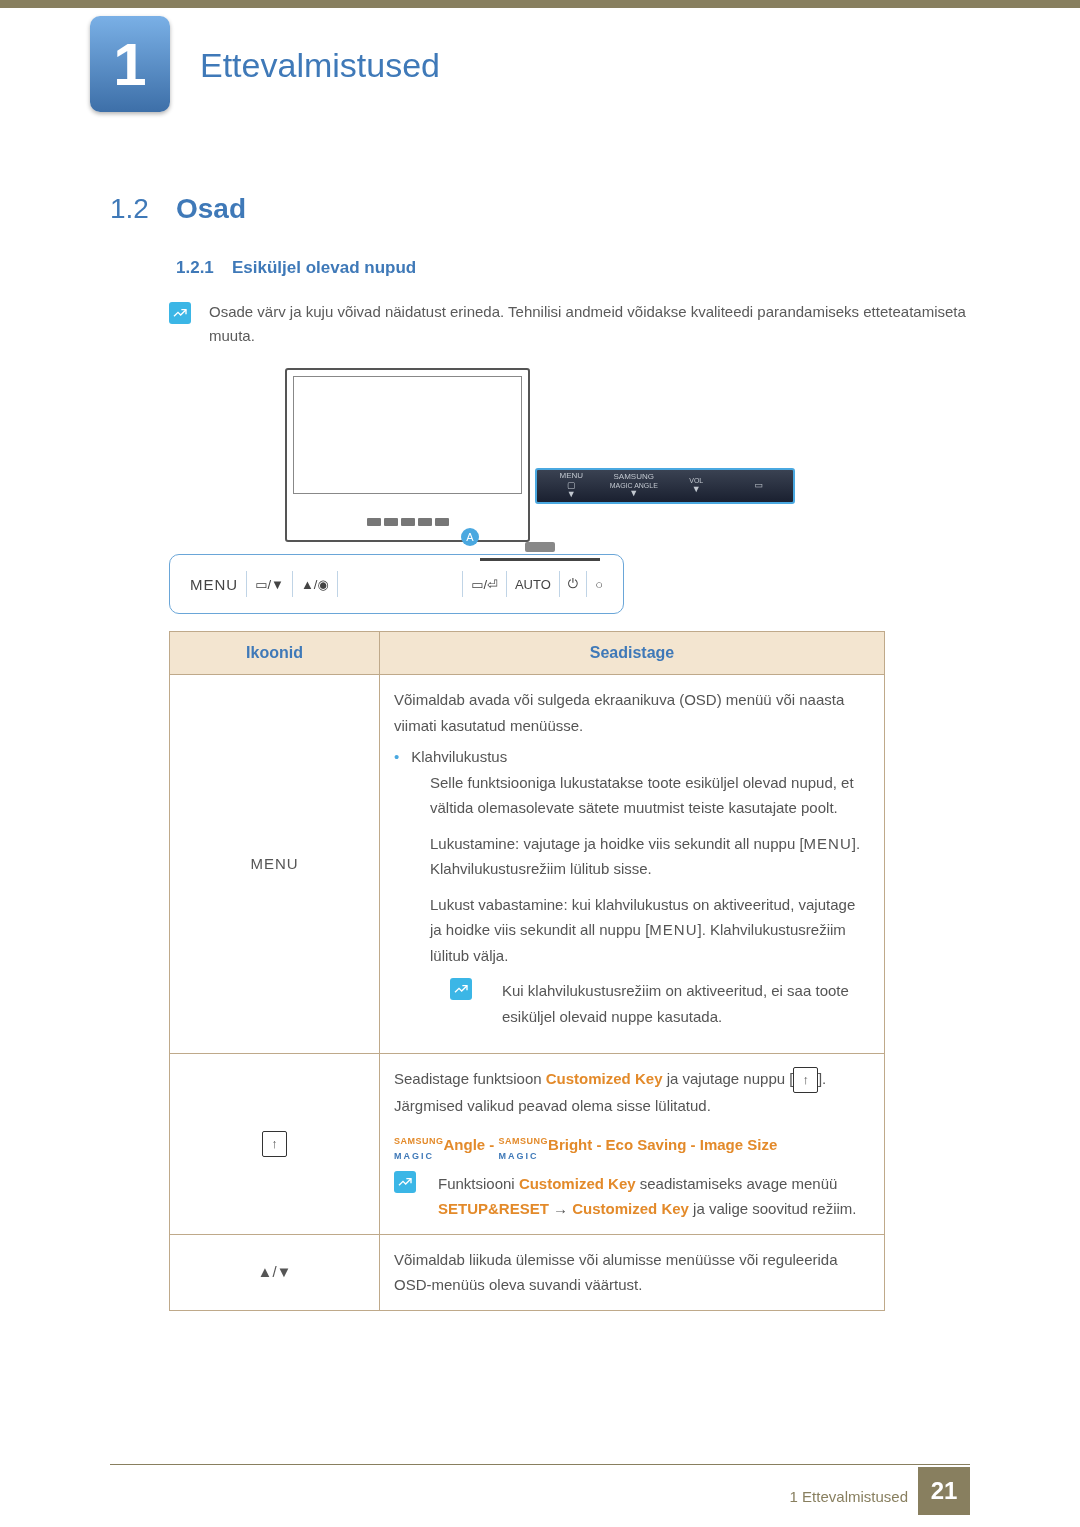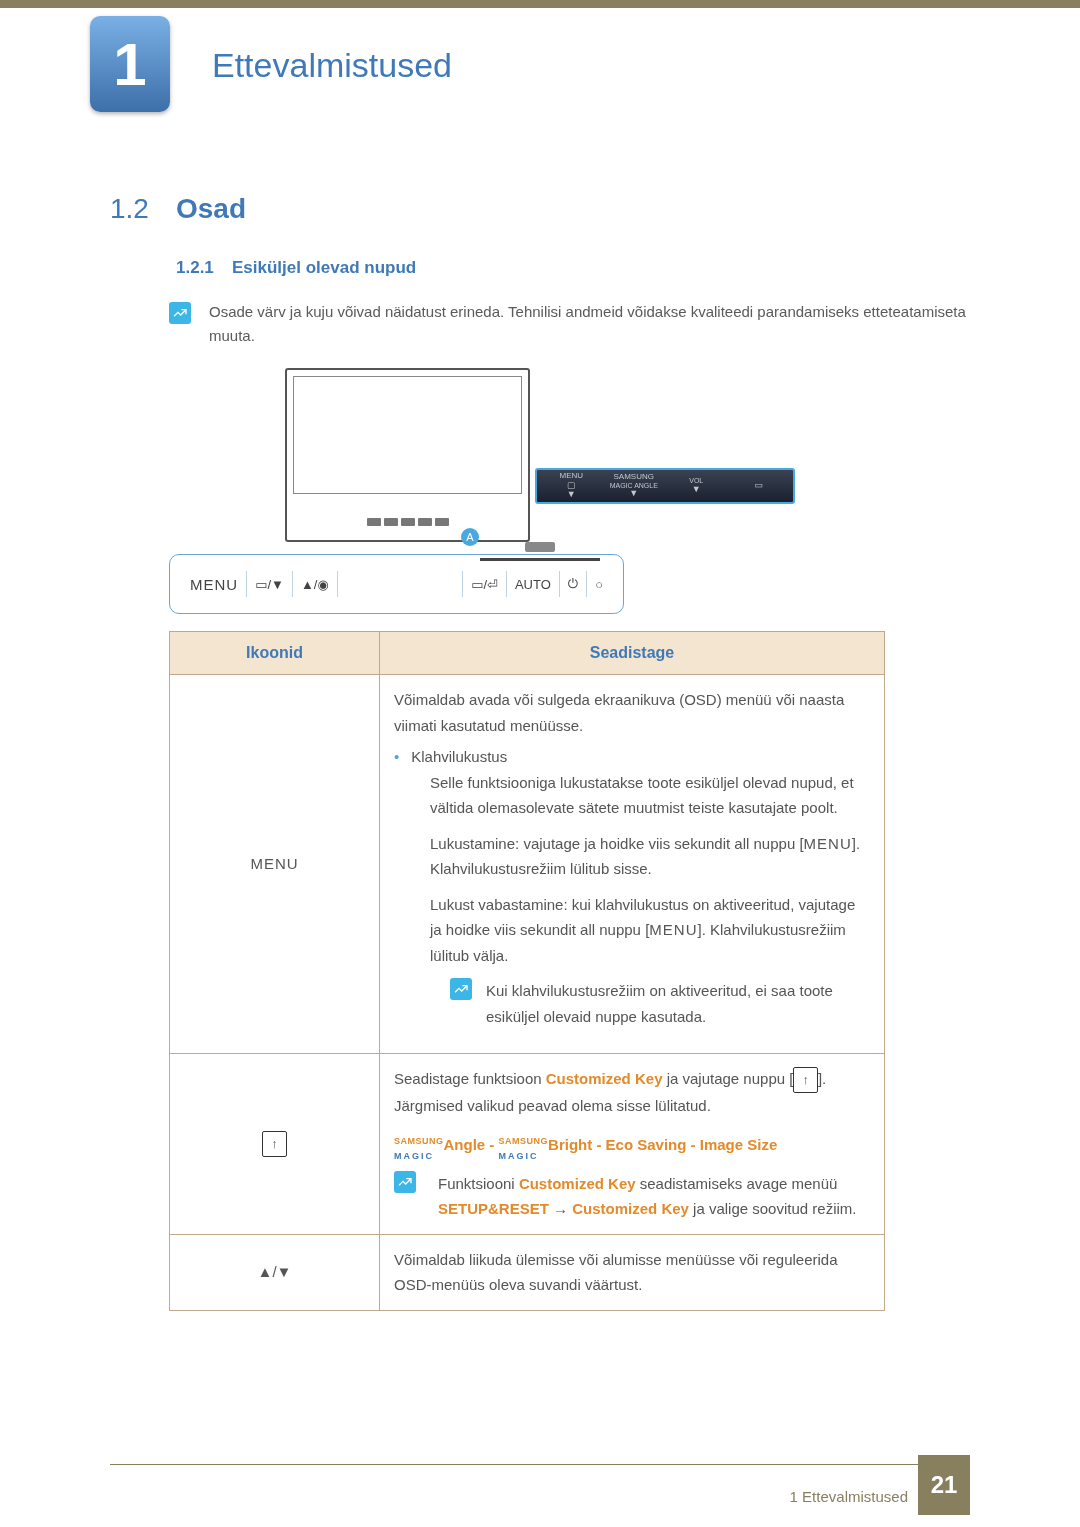--- a/index.html
+++ b/index.html
@@ -16,21 +16,21 @@
   .chapter-tab {
     position:absolute; top:16px; left:90px;
     width:80px; height:96px;
     background: linear-gradient(180deg,#7ab0e6,#3d6fa8);
     border-radius:10px;
     color:#fff; font-size:60px; font-weight:bold;
     display:flex; align-items:center; justify-content:center;
     box-shadow:0 2px 4px rgba(0,0,0,.3);
   }
   .chapter-title {
-    position:absolute; top:46px; left:212px;
+    position:absolute; top:46px; left:200px;
     font-size:34px; color:#3f79b8; font-weight:normal;
   }
   .sec-num { position:absolute; top:193px; left:110px; font-size:28px; color:#3f79b8; font-weight:normal; }
   .sec-title { position:absolute; top:193px; left:176px; font-size:28px; color:#3f79b8; font-weight:bold; }
   .subsec-num { position:absolute; top:258px; left:176px; font-size:17px; color:#3f79b8; font-weight:bold; }
   .subsec-title { position:absolute; top:258px; left:232px; font-size:17px; color:#3f79b8; font-weight:bold; }
 
   .note-icon {
     width:22px; height:22px; background:#3bb6e6;
     display:inline-flex; align-items:center; justify-content:center;
@@ -88,30 +88,30 @@
   .tbl td.icon-col { width:210px; text-align:center; vertical-align:middle; font-size:15px; }
   .tbl td { font-size:15px; line-height:1.7; color:#555; }
   .menu-word { font-family:Arial; font-size:15px; letter-spacing:1px; }
   .orange { color:#e38a2a; font-weight:bold; }
   .samsung-magic { font-size:9px; font-weight:bold; letter-spacing:0.5px; }
   .sm-top { color:#e38a2a; }
   .sm-bot { color:#3f79b8; letter-spacing:2px; }
   .icon-box { display:inline-block; border:1.5px solid #333; padding:1px 8px; font-size:13px; border-radius:2px; }
   ul.inner { list-style:none; padding-left:0; margin-top:6px; }
   ul.inner > li::before { content:"•"; color:#4aa8e0; margin-right:12px; }
-  .sub-note { display:flex; gap:14px; margin-top:10px; align-items:flex-start; margin-left:20px; margin-bottom:12px; }
+  .sub-note { display:flex; gap:30px; margin-top:10px; align-items:flex-start; margin-left:20px; margin-bottom:12px; }
   .sub-note .txt { flex:1; }
   .inline-note { display:flex; gap:22px; margin-top:10px; align-items:flex-start; }
 
   
   .footer-line { position:absolute; bottom:62px; left:110px; right:110px; height:1px; background:#887f5f; }
   .footer-text { position:absolute; bottom:22px; right:172px; color:#887f5f; font-size:15px;text-align:right; }
   .footer-page {
     position:absolute; bottom:12px; right:110px;
-    width:52px; height:60px; background:#887f5f;
+    width:52px; height:48px; background:#887f5f;
     color:#fff; font-size:24px; font-weight:bold;
     display:flex; align-items:center; justify-content:center;
   }
 </style>
 </head>
 <body>
 
 <div class="top-bar"></div>
 
 <div class="chapter-tab">1</div>

